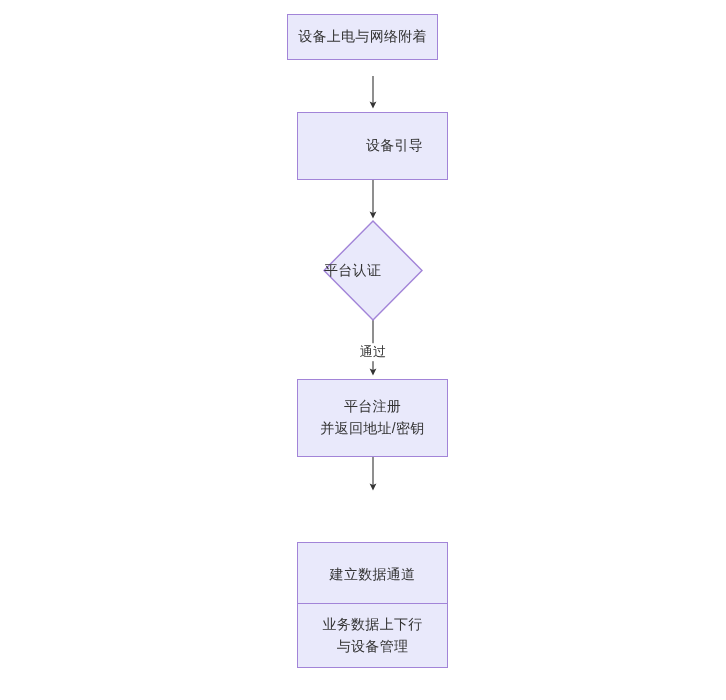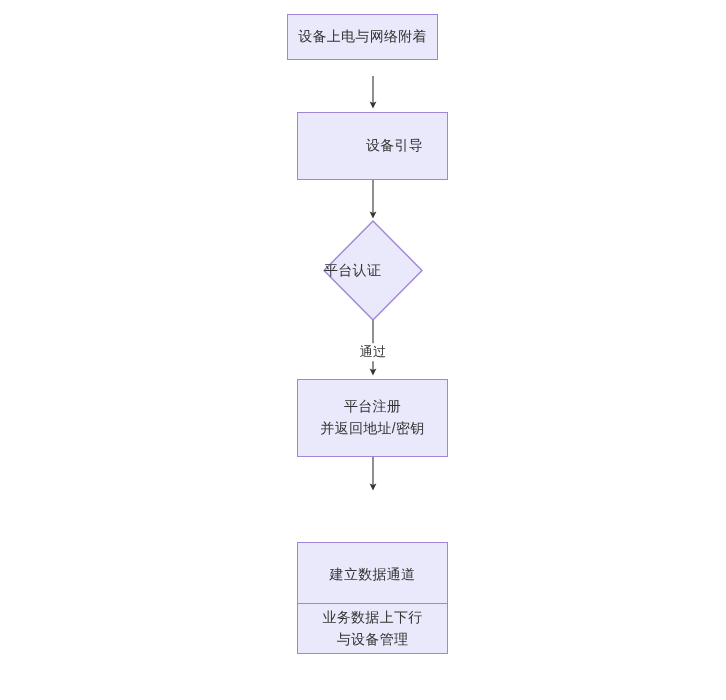--- a/index.html
+++ b/index.html
@@ -113,18 +113,18 @@
 
   <div class="node-box" style="left:297px; top:379px; width:151px; height:78px;">
     <span>平台注册</span>
     <span class="line2">并返回地址/密钥</span>
   </div>
 
   <div class="node-box" style="left:297px; top:494px; width:151px; height:65px;margin-top:48px;">
     <span>建立数据通道</span>
   </div>
 
-  <div class="node-box" style="left:297px; top:603px; width:151px; height:51px;">
+  <div class="node-box" style="left:297px; top:603px; width:151px; height:65px;">
     <span>业务数据上下行</span>
     <span class="line2">与设备管理</span>
   </div>
 
 </div>
 
 </body></html>

